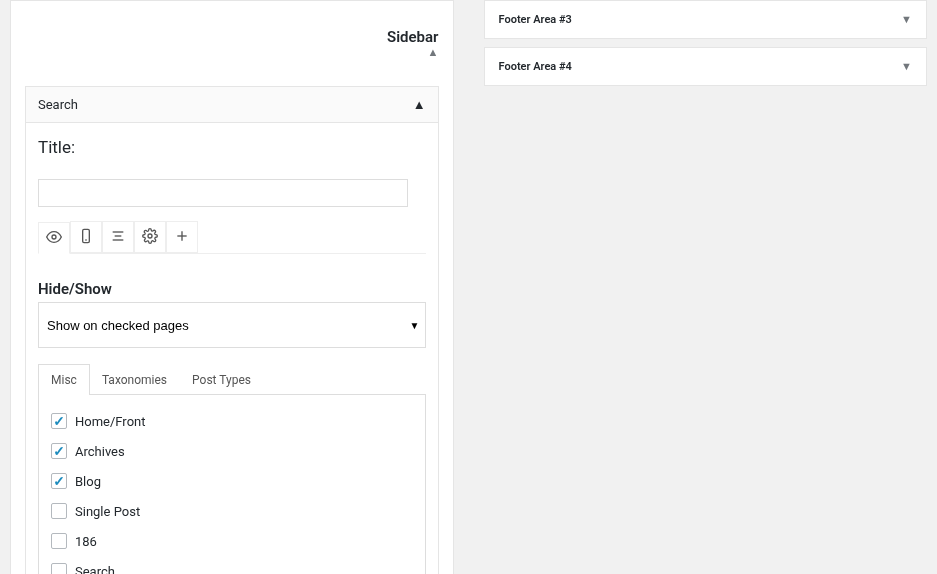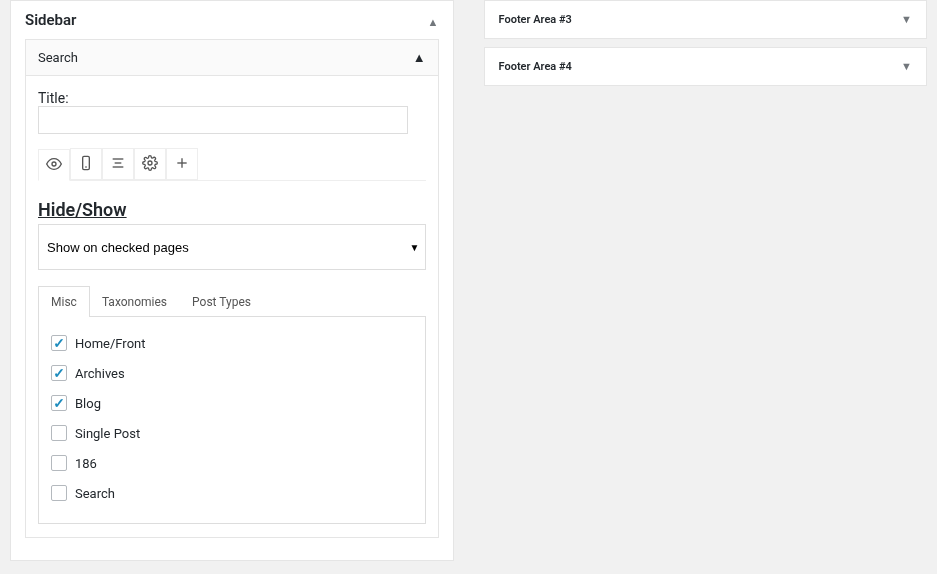--- a/index.html
+++ b/index.html
@@ -26,22 +26,23 @@
 
 .panel {
   background: #fff;
   border: 1px solid #e5e5e5;
   margin-bottom: 8px;
 }
 .panel-header {
   display: flex;
   justify-content: space-between;
   align-items: flex-end;
-  padding: 10px 14px;
-  cursor: pointer;
+  padding: 27px 14px;
+  cursor: pointer;
+  flex-direction: column;
 }
 .panel-header h3 {
   font-size: 15px;
   font-weight: 600;
   color: #23282d;
 }
 .panel-header .toggle {
   color: #72777c;
   font-size: 11px;
 }
@@ -68,22 +69,22 @@
 }
 .widget-body {
   border: 1px solid #e5e5e5;
   border-top: none;
   padding: 14px 12px 12px 12px;
   background: #fff;
 }
 
 .field-label {
   display: block;
-  font-size: 14px;
-  margin-bottom: 0;
+  font-size: 17px;
+  margin-bottom: 22px;
 }
 .text-input {
   width: 100%;
   max-width: 370px;
   padding: 4px 6px;
   border: 1px solid #ddd;
   font-size: 13px;
   height: 28px;
 }
 
@@ -107,25 +108,24 @@
 .icon-tab.active {
   border-bottom-color: #fff;
   position: relative;
   top: 1px;
   background: #fff;
 }
 .icon-tab svg { width: 16px; height: 16px; }
 
 .section-label {
   font-weight: 600;
-  font-size: 18px;
-  margin-top: 18px;
+  font-size: 15px;
+  margin-top: 26px;
   margin-bottom: 4px;
   display: block;
-  text-decoration: underline;
 }
 .select-wrap {
   position: relative;
 }
 .select {
   width: 100%;
   border: 1px solid #ddd;
   padding: 5px 8px;
   font-size: 13px;
   background: #fff;

